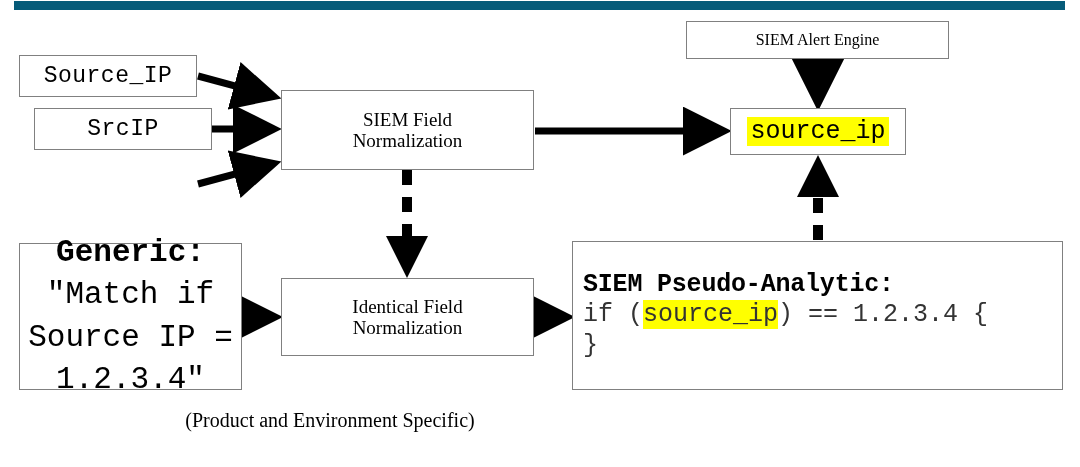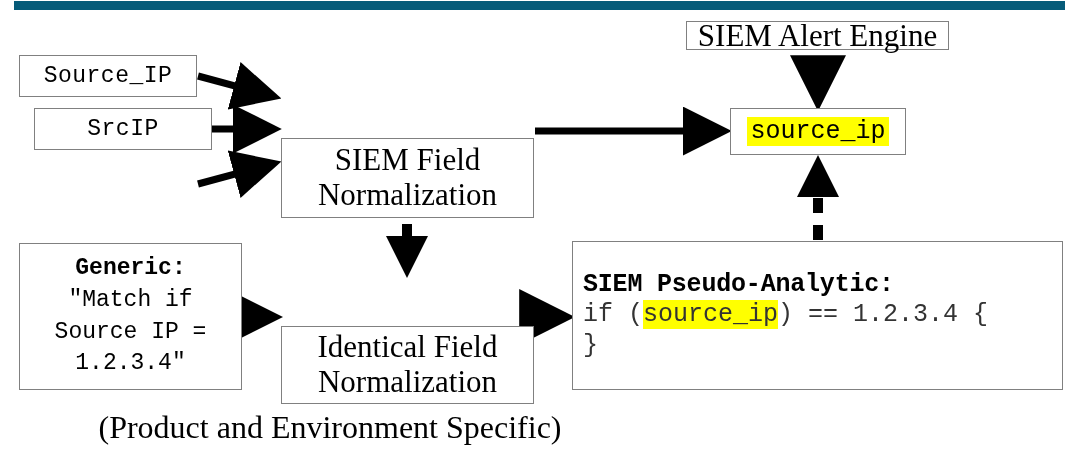--- a/index.html
+++ b/index.html
@@ -34,51 +34,51 @@
   .mono{font-family:"Liberation Mono","DejaVu Sans Mono",monospace;}
   .serif{font-family:"Liberation Serif","DejaVu Serif",serif;}
 
   
   .fieldbox{font-size:23px;letter-spacing:0.5px;}
   #box-source-ip{left:19px;top:55px;width:178px;height:42px;}
   #box-srcip    {left:34px;top:108px;width:178px;height:42px;}
   #box-src-ip   {left:19px;top:161px;width:178px;height:42px;}
 
   
-  .procbox{font-size:31px;line-height:1.12;margin-top:48px;}
+  .procbox{font-size:19px;line-height:1.12;}
   #box-siem-field-norm{left:281px;top:90px;width:253px;height:80px;}
   #box-identical-field-norm{left:281px;top:278px;width:253px;height:78px;}
 
   
-  #box-alert-engine{left:686px;top:21px;width:263px;height:29px;font-size:31px;}
+  #box-alert-engine{left:686px;top:21px;width:263px;height:38px;font-size:16px;}
 
   
   #box-normalized-field{left:730px;top:108px;width:176px;height:47px;}
   .hl{background:#ffff00;}
   #box-normalized-field .txt{font-size:25px;padding:0 3px;}
 
   
   #box-generic{left:19px;top:243px;width:223px;height:147px;
                justify-content:center;gap:2px;}
-  #box-generic .ln{font-size:23px;line-height:1.30;}
+  #box-generic .ln{font-size:31px;line-height:1.30;}
   #box-generic .hdr{font-weight:bold;}
 
   
   #box-pseudo{left:572px;top:241px;width:491px;height:149px;
               align-items:flex-start;justify-content:center;
               text-align:center;padding:6px 0 6px 10px;}
   #box-pseudo .ln{font-size:25px;line-height:1.22;white-space:pre;}
   #box-pseudo .hdr{font-weight:bold;letter-spacing:-0.2px;}
   .red{color:#ff0000;}
   .grey{color:#333333;}
 
   
   #footer-caption{
     position:absolute;left:0;top:409px;width:660px;
-    text-align:center;font-size:32px;color:#000;
+    text-align:center;font-size:20px;color:#000;
   }
 
   
   #arrows{position:absolute;left:0;top:0;width:1080px;height:467px;}
 </style>
 </head>
 <body>
 
 <div id="stage">
 

